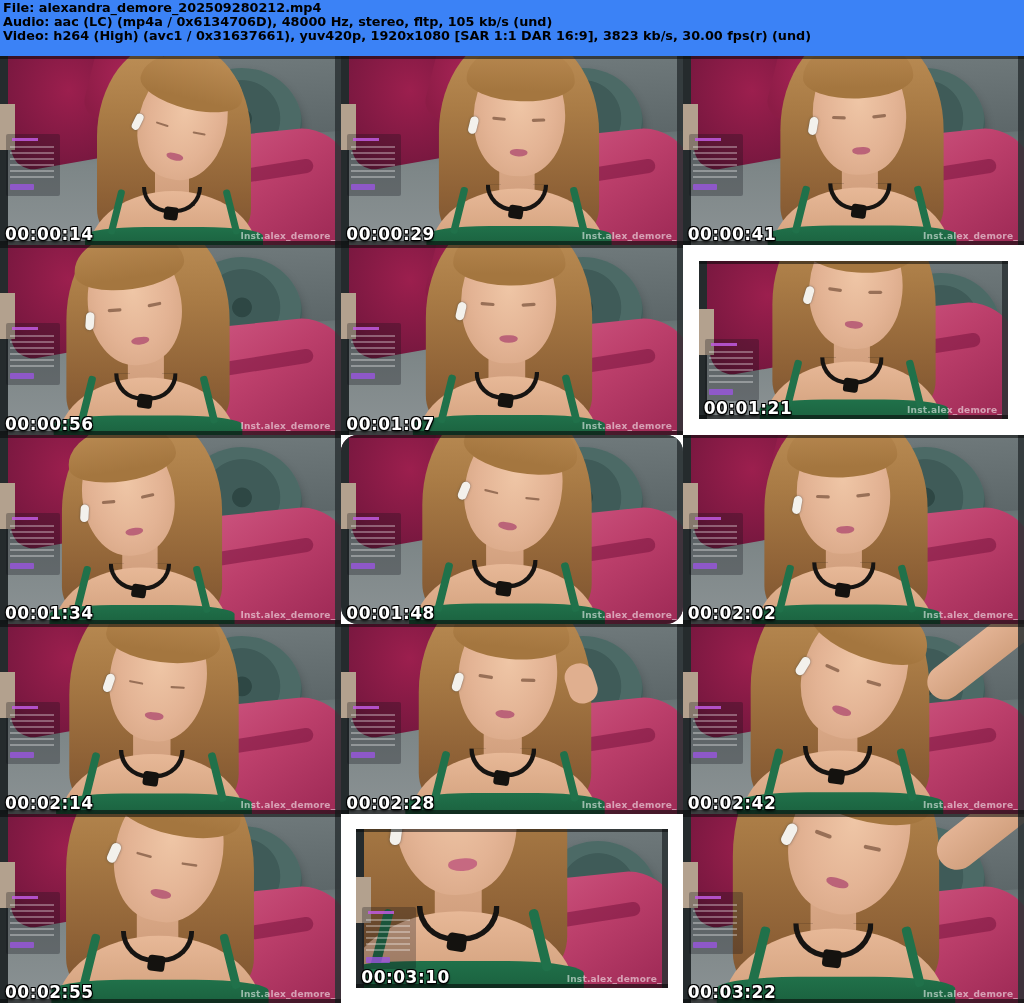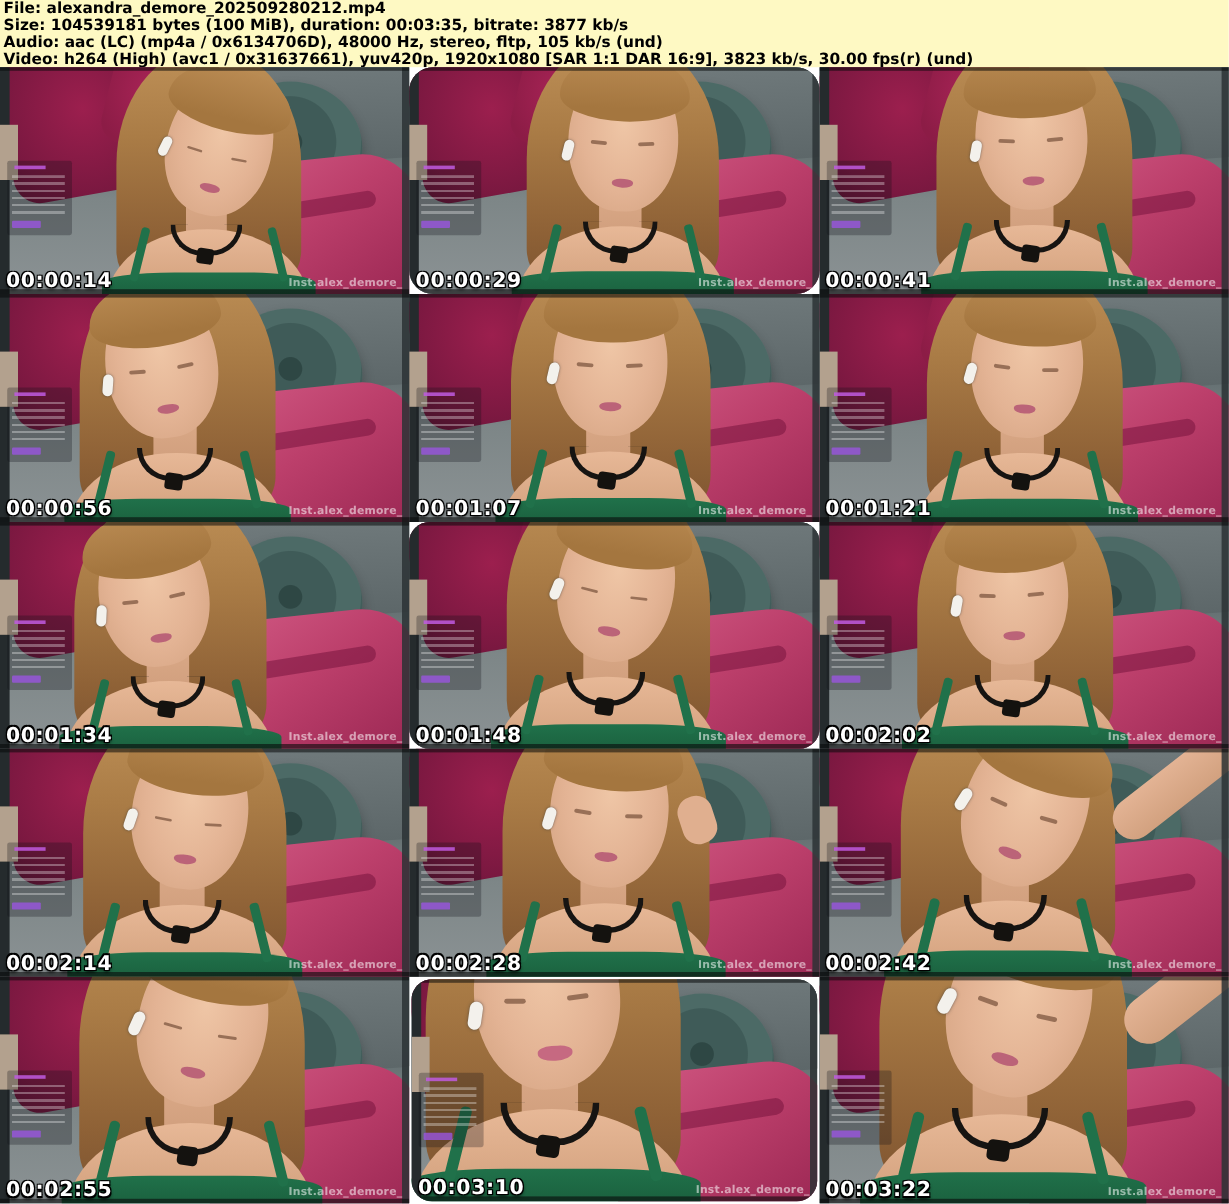--- a/index.html
+++ b/index.html
@@ -1,19 +1,19 @@
 <!DOCTYPE html>
 <html><head>
 <meta charset="utf-8">
 <style>
   html,body{margin:0;padding:0;background:#fff;}
   body{width:1024px;height:1003px;overflow:hidden;font-family:"DejaVu Sans",sans-serif;}
 
   
-  .meta{width:1024px;height:56px;background:#fef9c3;color:#000;
+  .meta{width:1024px;height:56px;background:#3b82f6;color:#000;
         font-weight:bold;font-size:12.8px;line-height:13.9px;
         padding:1px 0 0 3px;box-sizing:border-box;white-space:nowrap;overflow:hidden;}
 
   
   .grid{display:grid;width:1024px;height:947px;
         grid-template-columns:repeat(3,1fr);grid-template-rows:repeat(5,1fr);}
   .thumb{position:relative;overflow:hidden;background:#39464a;}
 
   
   .scene{position:absolute;inset:0;
@@ -111,21 +111,20 @@
      text-shadow:-1px -1px 0 #000,1px -1px 0 #000,-1px 1px 0 #000,1px 1px 0 #000,0 2px 3px #000;}
   .wm{position:absolute;right:6px;bottom:4px;z-index:11;
      font-weight:bold;font-size:9px;line-height:1;color:rgba(255,255,255,.55);letter-spacing:.2px;}
 </style>
 </head>
 <body>
 
 <div class="sheet">
   <header class="meta">
     <div>File: alexandra_demore_202509280212.mp4</div>
-    <div>Size: 104539181 bytes (100 MiB), duration: 00:03:35, bitrate: 3877 kb/s</div>
     <div>Audio: aac (LC) (mp4a / 0x6134706D), 48000 Hz, stereo, fltp, 105 kb/s (und)</div>
     <div>Video: h264 (High) (avc1 / 0x31637661), yuv420p, 1920x1080 [SAR 1:1 DAR 16:9], 3823 kb/s, 30.00 fps(r) (und)</div>
   </header>
   <main class="grid">
       <figure class="thumb pose-head-down" style="margin: 0px; --tilt: 14deg; --dx: 8px; --scale: 1;">
     <div class="scene">
       <div class="pillow-m1"></div>
       <div class="pillow-m2"></div>
       <div class="pillow-g"></div>
       <div class="pillow-teal"></div>
@@ -159,21 +158,21 @@
           </div>
       <div class="beige"></div>
       <div class="edge-l"></div>
       <div class="edge-r"></div>
       <div class="shade-top"></div>
       <div class="shade-bot"></div>
     </div>
     <span class="ts">00:00:14</span>
     <span class="wm">Inst.alex_demore_</span>
   </figure>
-      <figure class="thumb pose-front" style="margin: 0px; border-radius: 20px; --tilt: 2deg; --dx: 12px; --scale: 1.04;">
+      <figure class="thumb pose-front" style="margin: 0px; --tilt: 2deg; --dx: 12px; --scale: 1.04;">
     <div class="scene">
       <div class="pillow-m1"></div>
       <div class="pillow-m2"></div>
       <div class="pillow-g"></div>
       <div class="pillow-teal"></div>
       <div class="blanket">
             <div class="fold"></div>
           </div>
       <div class="person">
         <div class="hair"></div>
@@ -323,21 +322,21 @@
           </div>
       <div class="beige"></div>
       <div class="edge-l"></div>
       <div class="edge-r"></div>
       <div class="shade-top"></div>
       <div class="shade-bot"></div>
     </div>
     <span class="ts">00:01:07</span>
     <span class="wm">Inst.alex_demore_</span>
   </figure>
-      <figure class="thumb pose-front" style="margin: 0px; --tilt: 4deg; --dx: 6px; --scale: 1.06;">
+      <figure class="thumb pose-front" style="margin: 16px; --tilt: 4deg; --dx: 6px; --scale: 1.06;">
     <div class="scene">
       <div class="pillow-m1"></div>
       <div class="pillow-m2"></div>
       <div class="pillow-g"></div>
       <div class="pillow-teal"></div>
       <div class="blanket">
             <div class="fold"></div>
           </div>
       <div class="person">
         <div class="hair"></div>
@@ -652,21 +651,21 @@
           </div>
       <div class="beige"></div>
       <div class="edge-l"></div>
       <div class="edge-r"></div>
       <div class="shade-top"></div>
       <div class="shade-bot"></div>
     </div>
     <span class="ts">00:02:55</span>
     <span class="wm">Inst.alex_demore_</span>
   </figure>
-      <figure class="thumb pose-smile" style="margin: 2px; border-radius: 17px; --tilt: -4deg; --dx: -46px; --scale: 1.38;">
+      <figure class="thumb pose-smile" style="margin: 15px; --tilt: -4deg; --dx: -46px; --scale: 1.38;">
     <div class="scene">
       <div class="pillow-m1"></div>
       <div class="pillow-m2"></div>
       <div class="pillow-g"></div>
       <div class="pillow-teal"></div>
       <div class="blanket">
             <div class="fold"></div>
           </div>
       <div class="person">
         <div class="hair"></div>

